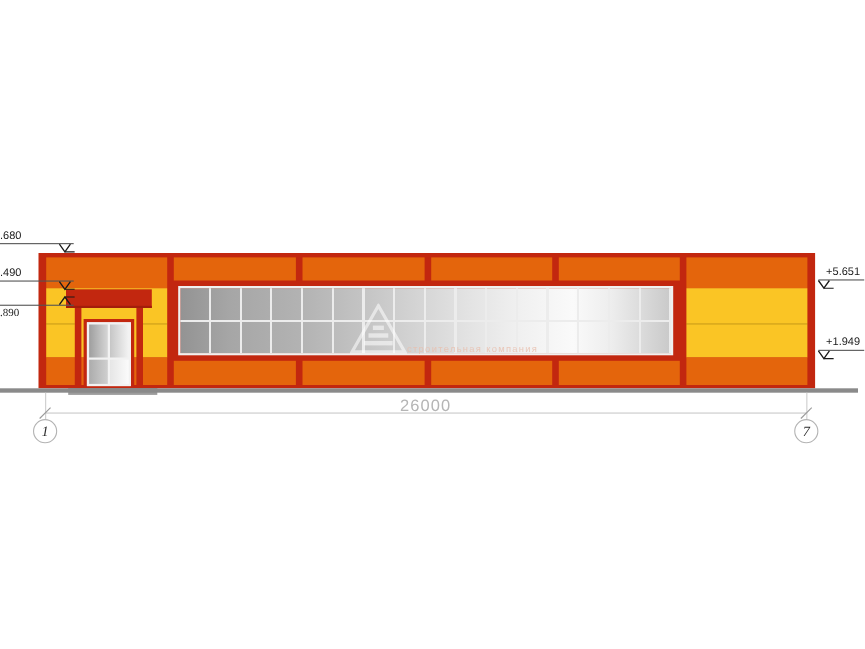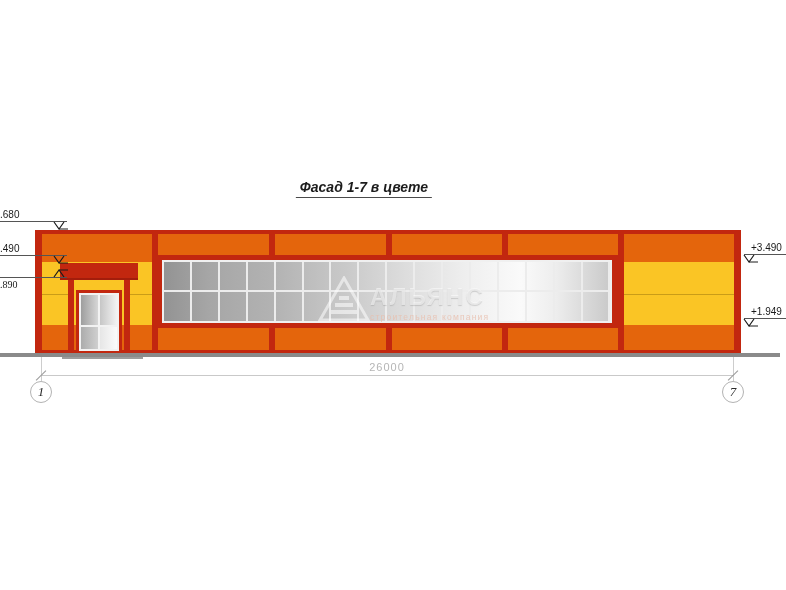--- a/index.html
+++ b/index.html
@@ -35,42 +35,41 @@
   .door-glazing{left:79px;top:293px;width:40px;height:58px;background:#f2f2f2;box-sizing:border-box;border:2px solid #f2f2f2;}
   .pane{position:absolute;}
   .step{left:62px;top:353px;width:81px;height:6px;background:#9c9c9c;border-top:1px solid #7d7d7d;box-sizing:border-box;}
   .ground-line{left:0;top:353px;width:780px;height:4px;background:#8a8a8a;}
   
   .lvl-text{position:absolute;font-size:10px;color:#1a1a1a;white-space:nowrap;}
   .lvl-line{position:absolute;height:1px;background:#555;}
   .dim-line{left:41px;top:375px;width:692px;height:1px;background:#c9c9c9;}
   .ext-line{top:357px;width:1px;height:24px;background:#cdcdcd;}
   .tick{position:absolute;width:14px;height:1px;background:#9a9a9a;transform:rotate(-45deg);}
-  .dim-label{position:absolute;left:387px;top:361px;transform:translateX(-50%);font-size:11px;color:#b5b5b5;letter-spacing:1px;}
+  .dim-label{position:absolute;left:387px;top:361px;transform:translateX(-50%);font-size:15px;color:#b5b5b5;letter-spacing:1px;}
   .axis-bubble{
     position:absolute;width:22px;height:22px;border-radius:50%;border:1px solid #b3b3b3;background:#ffffff;
     display:flex;align-items:center;justify-content:center;
     font-family:"Liberation Serif", serif;font-style:italic;font-size:13px;color:#2a2a2a;box-sizing:border-box;
   }
   
   .wm-brand{
     position:absolute;left:370px;top:283px;font-size:24px;font-weight:bold;letter-spacing:2px;
     color:rgba(255,255,255,0.55);text-shadow:0 1px 1px rgba(150,150,150,0.4);white-space:nowrap;
   }
   .wm-tagline{
     position:absolute;left:370px;top:312px;font-size:8.5px;letter-spacing:1.2px;
     color:rgba(232,190,172,0.8);white-space:nowrap;
   }
 </style>
 </head>
 <body>
 
 <div id="canvas">
 
-  <div class="drawing-title">Фасад 1-7 в цвете</div>
 
   <div class="abs building-base"></div>
 
   <div class="abs orange" style="left:42px;top:234px;width:110px;height:28px;"></div>
   <div class="abs orange" style="left:158px;top:234px;width:111px;height:21px;"></div>
   <div class="abs orange" style="left:275px;top:234px;width:111px;height:21px;"></div>
   <div class="abs orange" style="left:392px;top:234px;width:110px;height:21px;"></div>
   <div class="abs orange" style="left:508px;top:234px;width:110px;height:21px;"></div>
   <div class="abs orange" style="left:624px;top:234px;width:110px;height:28px;"></div>
 
@@ -88,21 +87,20 @@
   <div class="abs orange" style="left:624px;top:325px;width:110px;height:25px;"></div>
 
   <div class="abs glazing"></div>
 
   <svg class="abs" style="left:318px;top:276px;" width="52" height="46" viewBox="0 0 52 46">
     <polygon points="26,2 50,44 2,44" fill="none" stroke="rgba(255,255,255,0.55)" stroke-width="3"></polygon>
     <rect x="21" y="20" width="10" height="4" fill="rgba(255,255,255,0.55)"></rect>
     <rect x="17" y="27" width="18" height="4" fill="rgba(255,255,255,0.55)"></rect>
     <rect x="13" y="34" width="26" height="4" fill="rgba(255,255,255,0.55)"></rect>
   </svg>
-  <div class="wm-brand">АЛЬЯНС</div>
   <div class="wm-tagline">строительная компания</div>
 
   <div class="abs canopy"></div>
   <div class="abs post" style="left:68px;"></div>
   <div class="abs post" style="left:124px;"></div>
   <div class="abs door-frame"></div>
   <div class="abs door-glazing">
     <div class="pane" style="left:0;top:0;width:17px;height:30px;background:linear-gradient(90deg,#9e9e9e,#d6d6d6);"></div>
     <div class="pane" style="left:19px;top:0;width:17px;height:30px;background:linear-gradient(90deg,#c6c6c6,#f3f3f3);"></div>
     <div class="pane" style="left:0;top:32px;width:17px;height:22px;background:linear-gradient(90deg,#acacac,#cfcfcf);"></div>
@@ -126,21 +124,21 @@
     <line x1="6" y1="8" x2="15" y2="8" stroke="#1a1a1a" stroke-width="1"></line>
   </svg>
 
   <div class="lvl-text" style="left:0;top:279px;font-family:Liberation Serif, serif;">.890</div>
   <div class="lvl-line" style="left:0;top:277px;width:67px;"></div>
   <svg class="abs" style="left:53px;top:268px;" width="15" height="10" viewBox="0 0 15 10">
     <polyline points="1,9 6,2 11,9" fill="none" stroke="#1a1a1a" stroke-width="1.2"></polyline>
     <line x1="6" y1="2" x2="15" y2="2" stroke="#1a1a1a" stroke-width="1"></line>
   </svg>
 
-  <div class="lvl-text" style="left:751px;top:242px;">+3.490</div>
+  <div class="lvl-text" style="left:751px;top:242px;">+5.651</div>
   <div class="lvl-line" style="left:744px;top:254px;width:42px;"></div>
   <svg class="abs" style="left:743px;top:254px;" width="15" height="10" viewBox="0 0 15 10">
     <polyline points="1,1 6,8 11,1" fill="none" stroke="#1a1a1a" stroke-width="1.2"></polyline>
     <line x1="6" y1="8" x2="15" y2="8" stroke="#1a1a1a" stroke-width="1"></line>
   </svg>
 
   <div class="lvl-text" style="left:751px;top:306px;">+1.949</div>
   <div class="lvl-line" style="left:744px;top:318px;width:42px;"></div>
   <svg class="abs" style="left:743px;top:318px;" width="15" height="10" viewBox="0 0 15 10">
     <polyline points="1,1 6,8 11,1" fill="none" stroke="#1a1a1a" stroke-width="1.2"></polyline>

